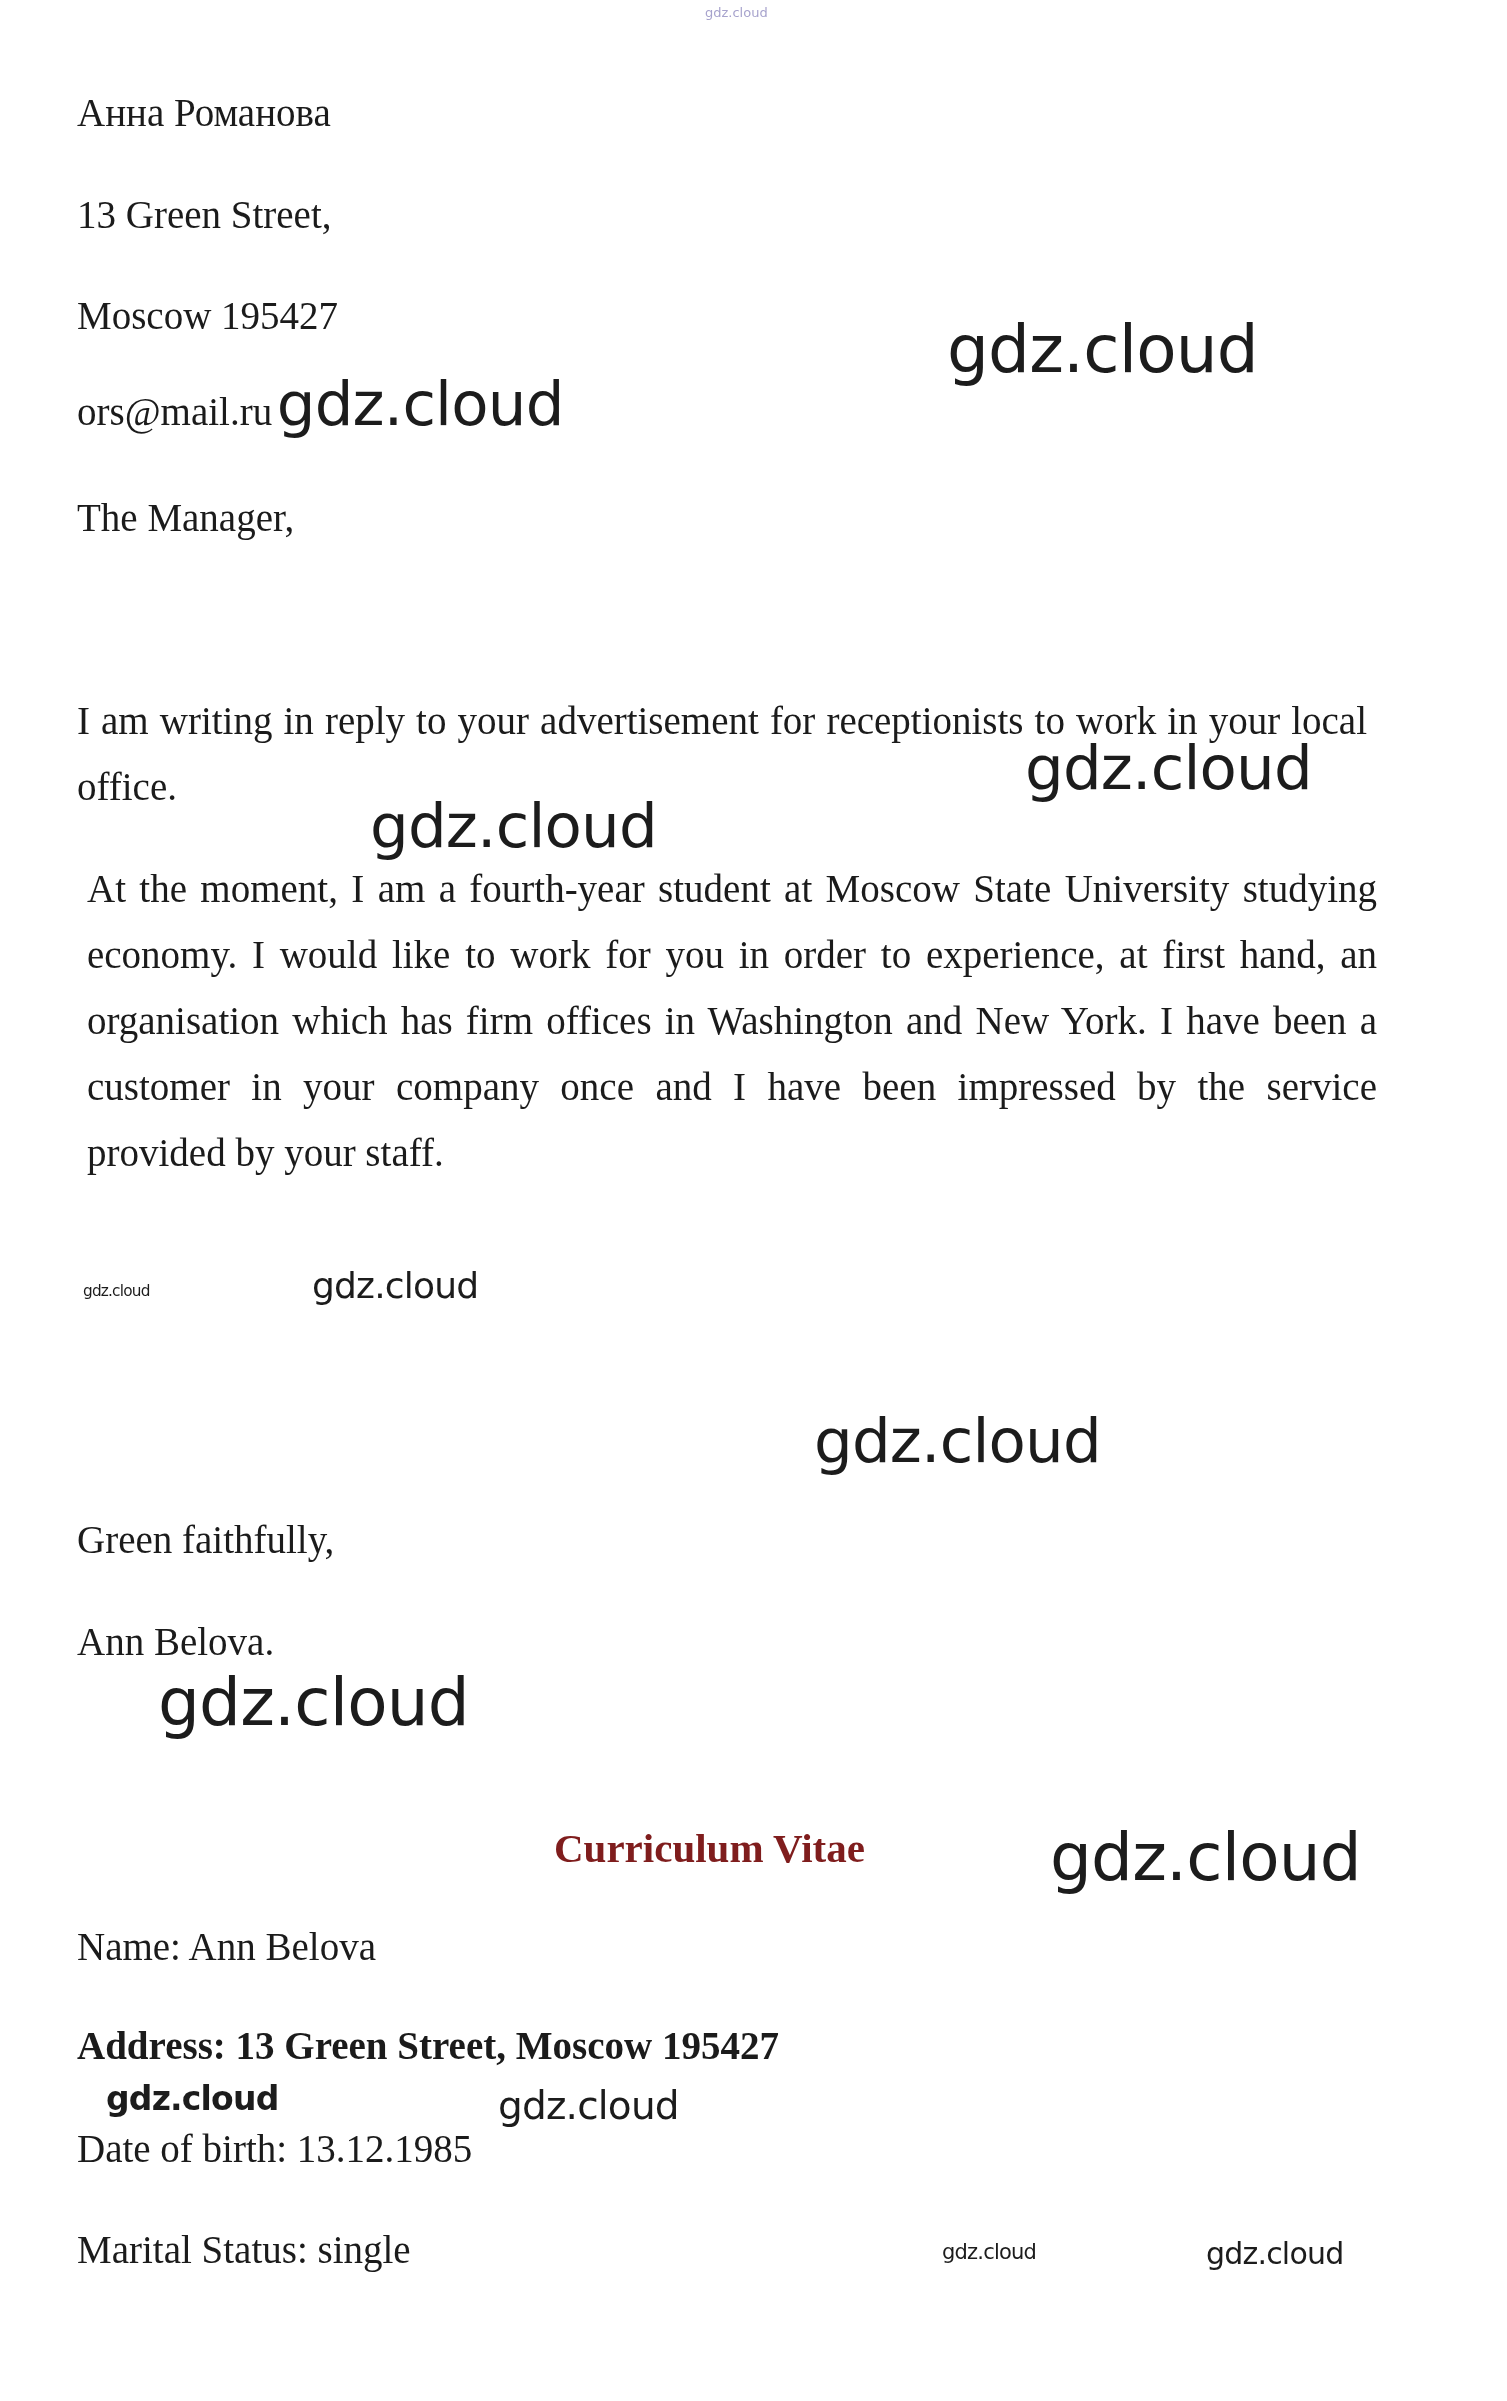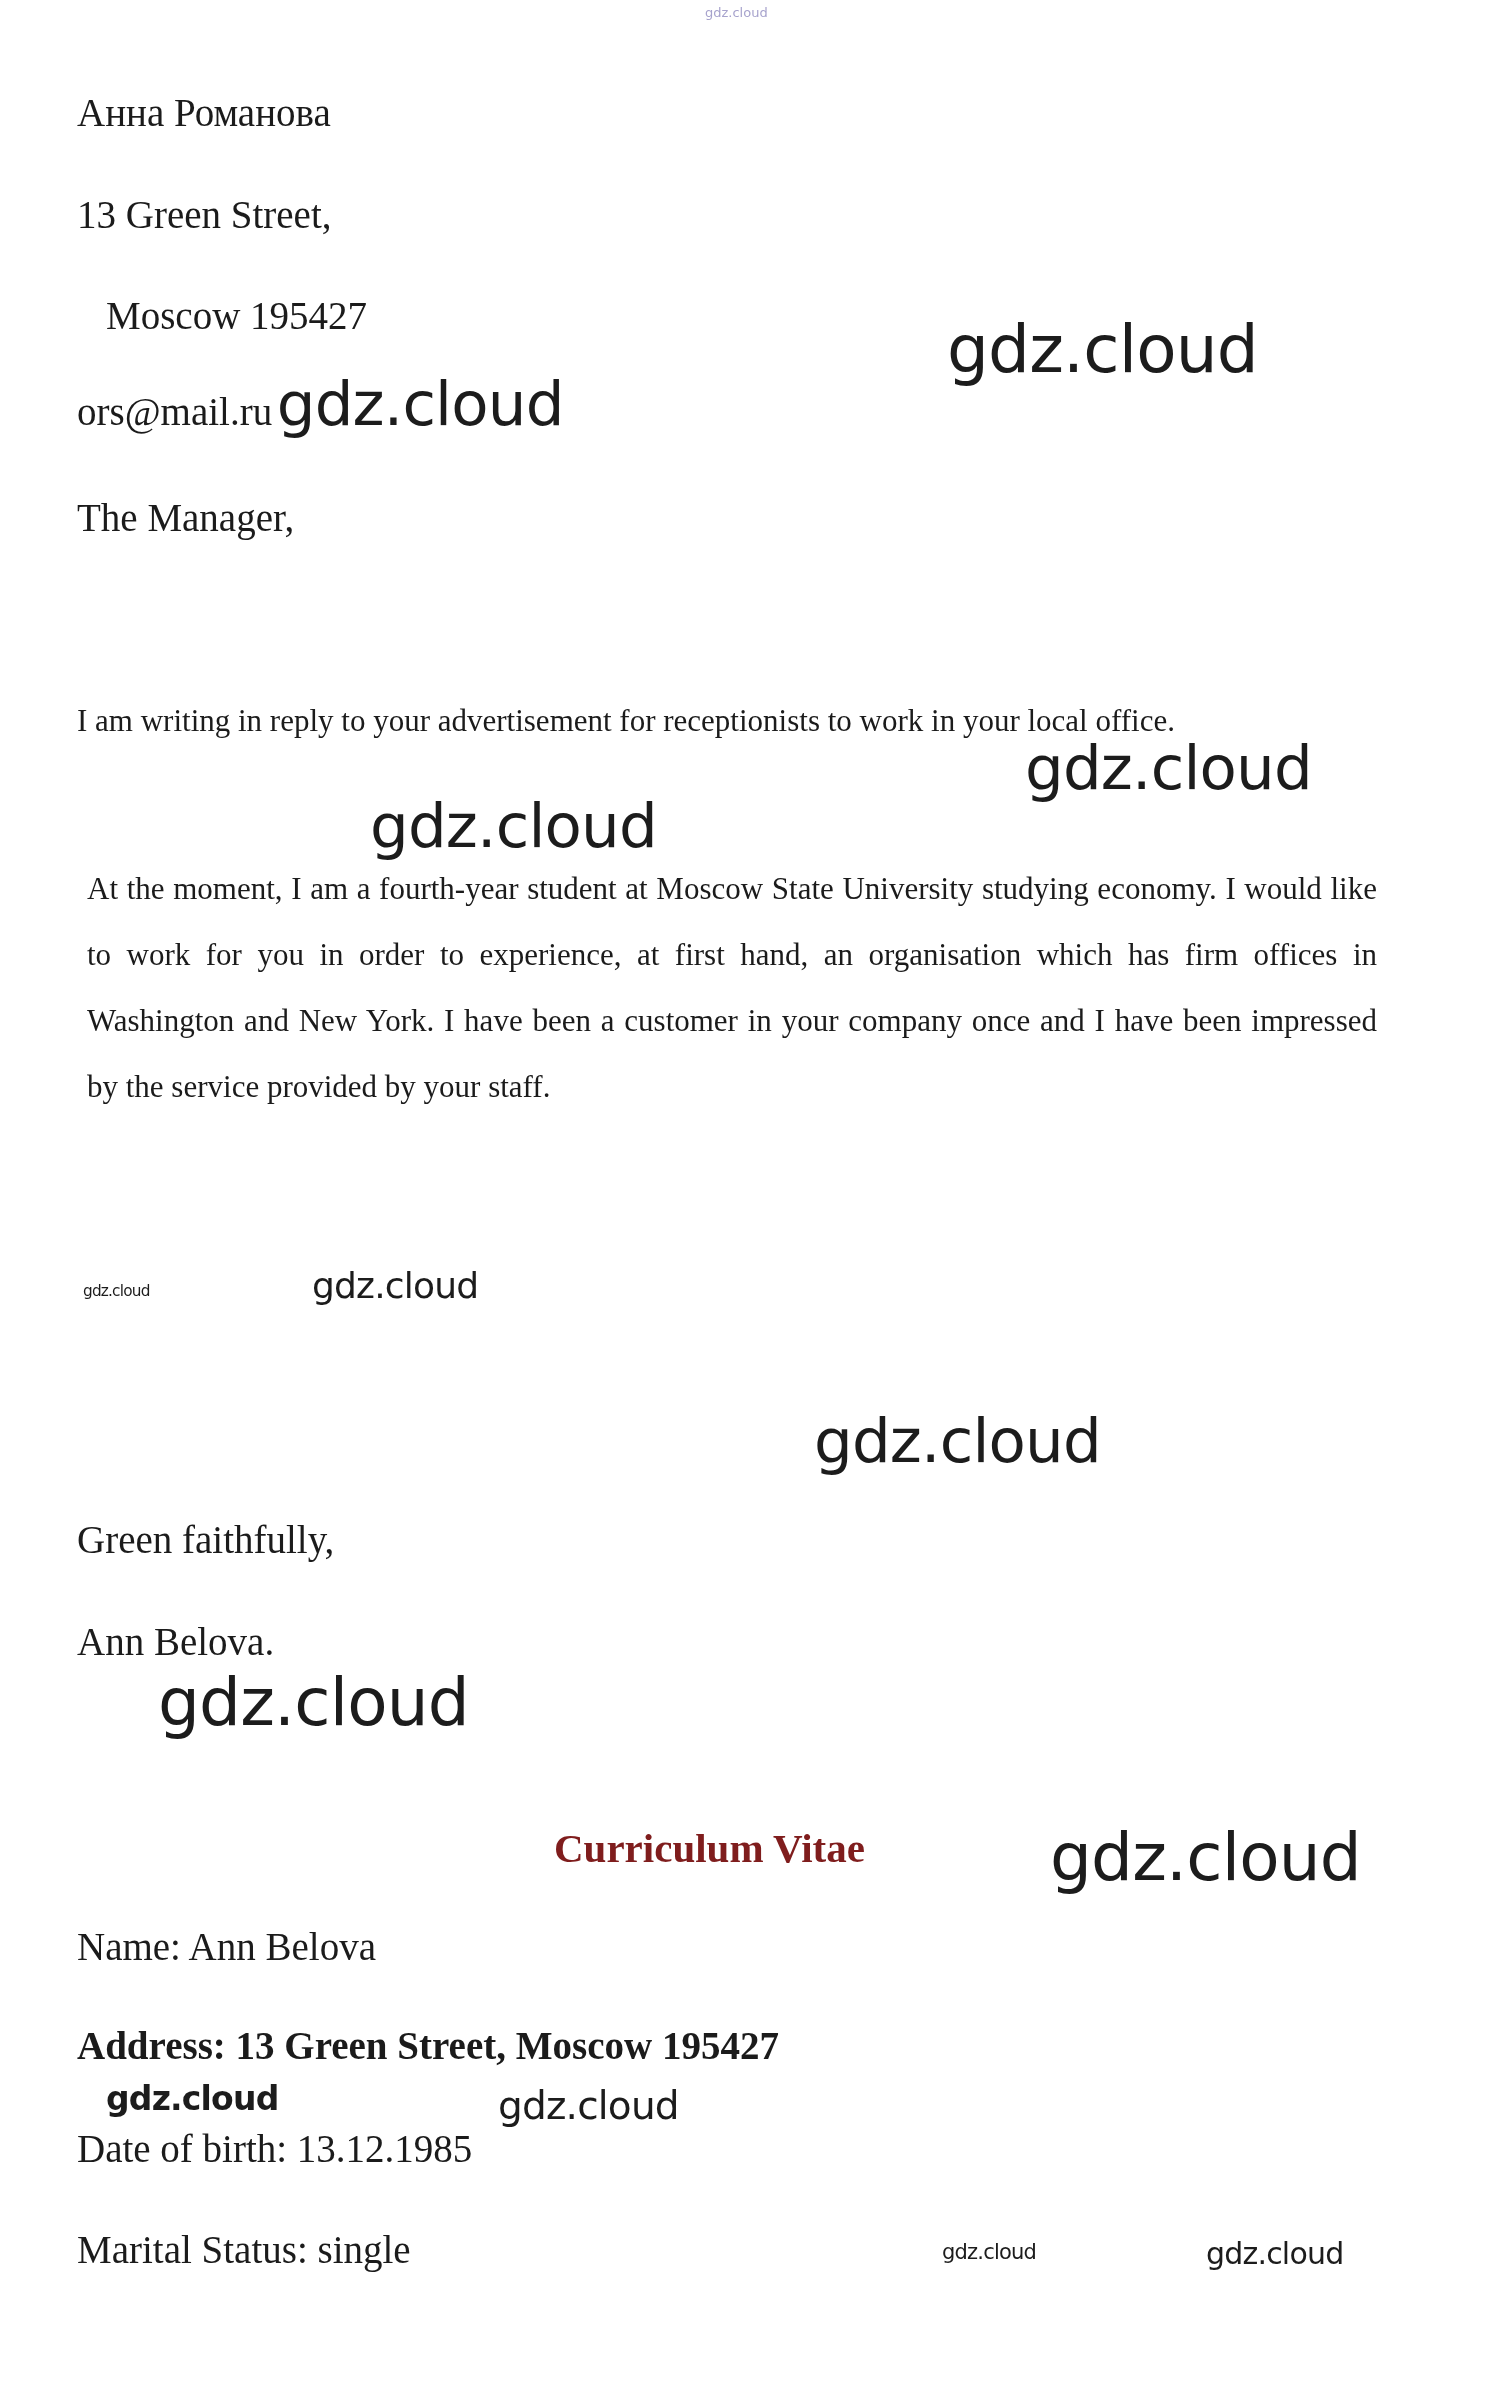--- a/index.html
+++ b/index.html
@@ -19,21 +19,21 @@
   .abs { position: absolute; }
   .serif-line {
     font-family: "Liberation Serif", serif;
     font-size: 39px;
     line-height: 46px;
     color: #1b1b1b;
     white-space: nowrap;
   }
   .para {
     font-family: "Liberation Serif", serif;
-    font-size: 31px;
+    font-size: 39px;
     line-height: 66px;
     color: #1b1b1b;
     width: 1290px;
     text-align: justify;
     text-justify: inter-word;
   }
   .wm {
     font-family: "DejaVu Sans", "Liberation Sans", sans-serif;
     color: #1c1c1c;
     white-space: nowrap;
@@ -76,21 +76,21 @@
 <body>
 
 <div class="page">
 
   <div class="abs wm wm-top" style="left: 705px; top: 4.6px;">gdz.cloud</div>
 
   <div class="abs serif-line" style="left: 77px; top: 90px;">Анна Романова</div>
 
   <div class="abs serif-line" style="left: 77px; top: 192px;">13 Green Street,</div>
 
-  <div class="abs serif-line" style="left: 77px; top: 293px; margin-left: 29px;">Moscow 195427</div>
+  <div class="abs serif-line" style="left: 77px; top: 293px;">Moscow 195427</div>
 
   <div class="abs wm wm-86" style="left: 947px; top: 311px;">gdz.cloud</div>
 
   <div class="abs email-row" style="left: 77px; top: 368px;">
     <span class="serif-line">ors@mail.ru</span>
     <span class="wm-inline">gdz.cloud</span>
   </div>
 
   <div class="abs serif-line" style="left: 77px; top: 495px;">The Manager,</div>
 

